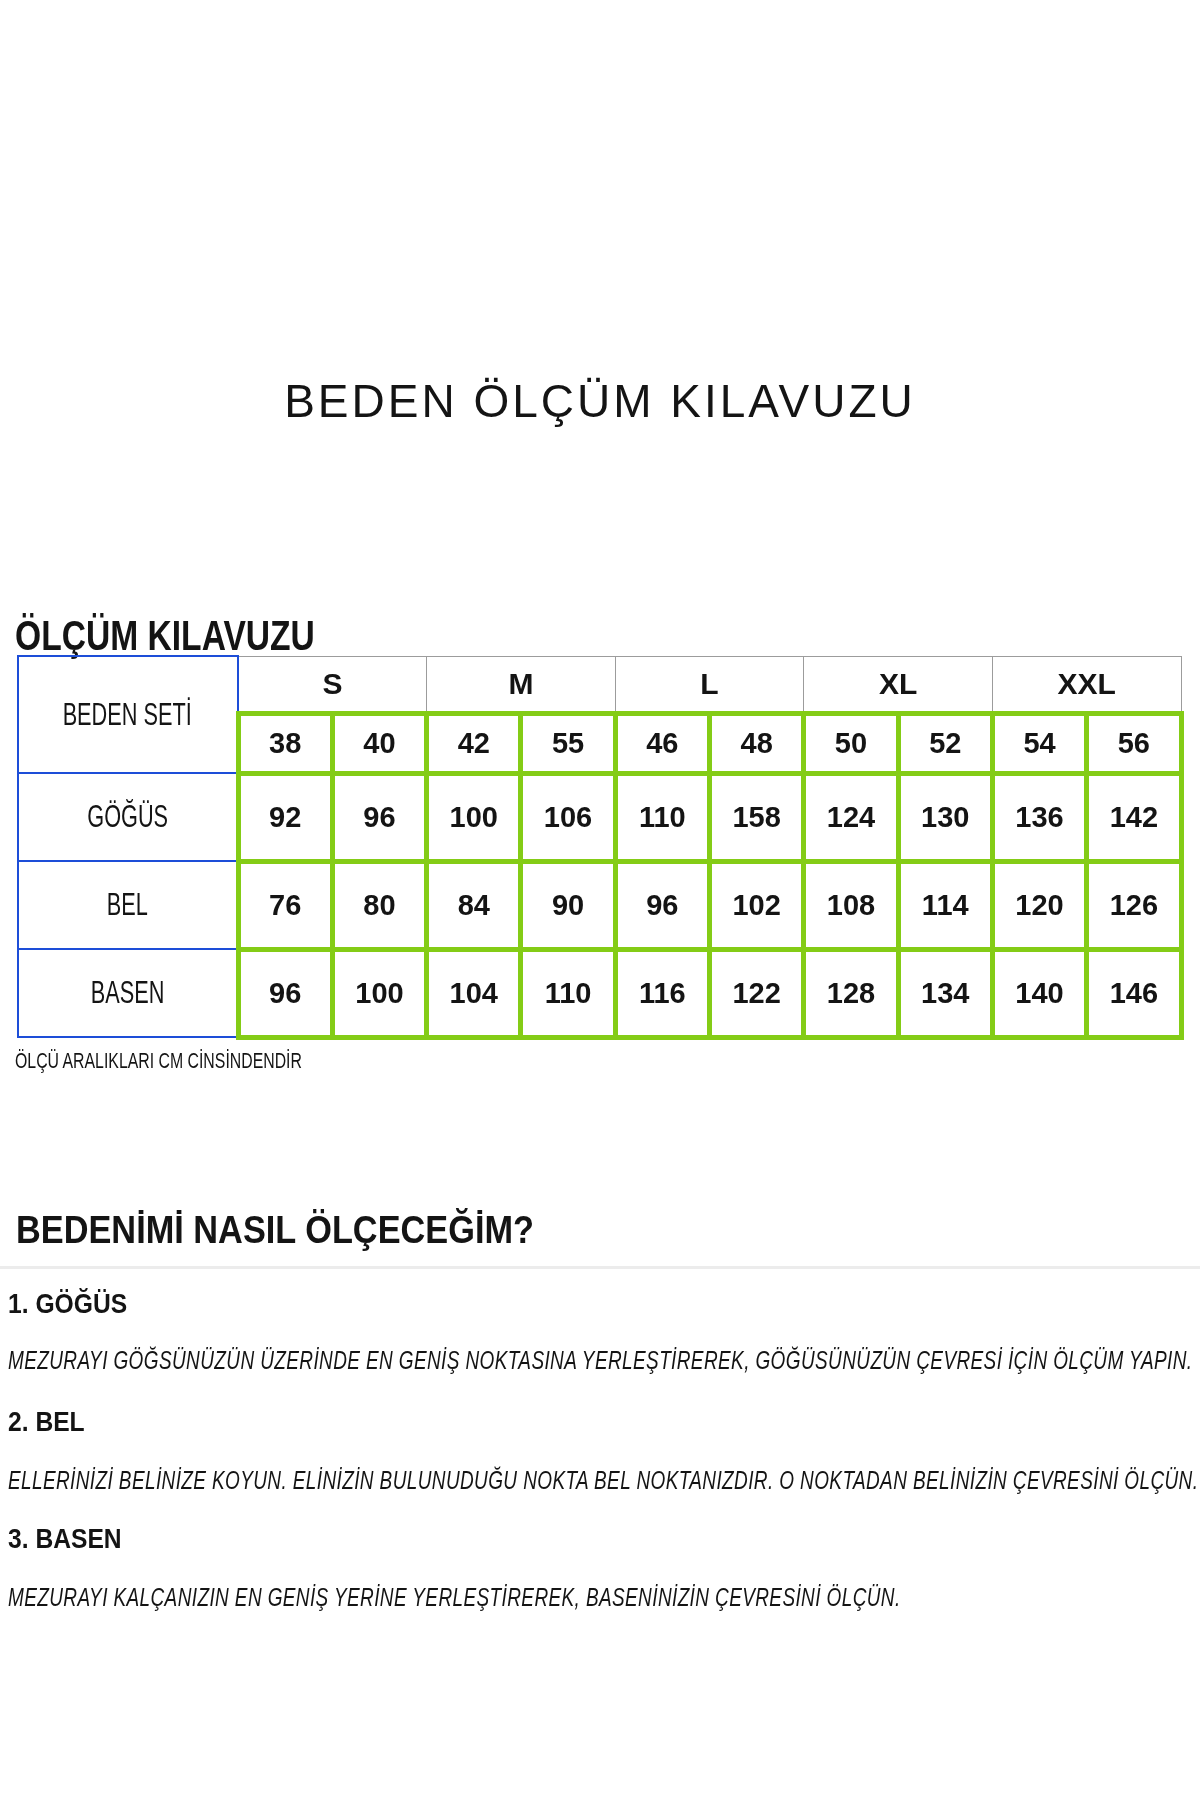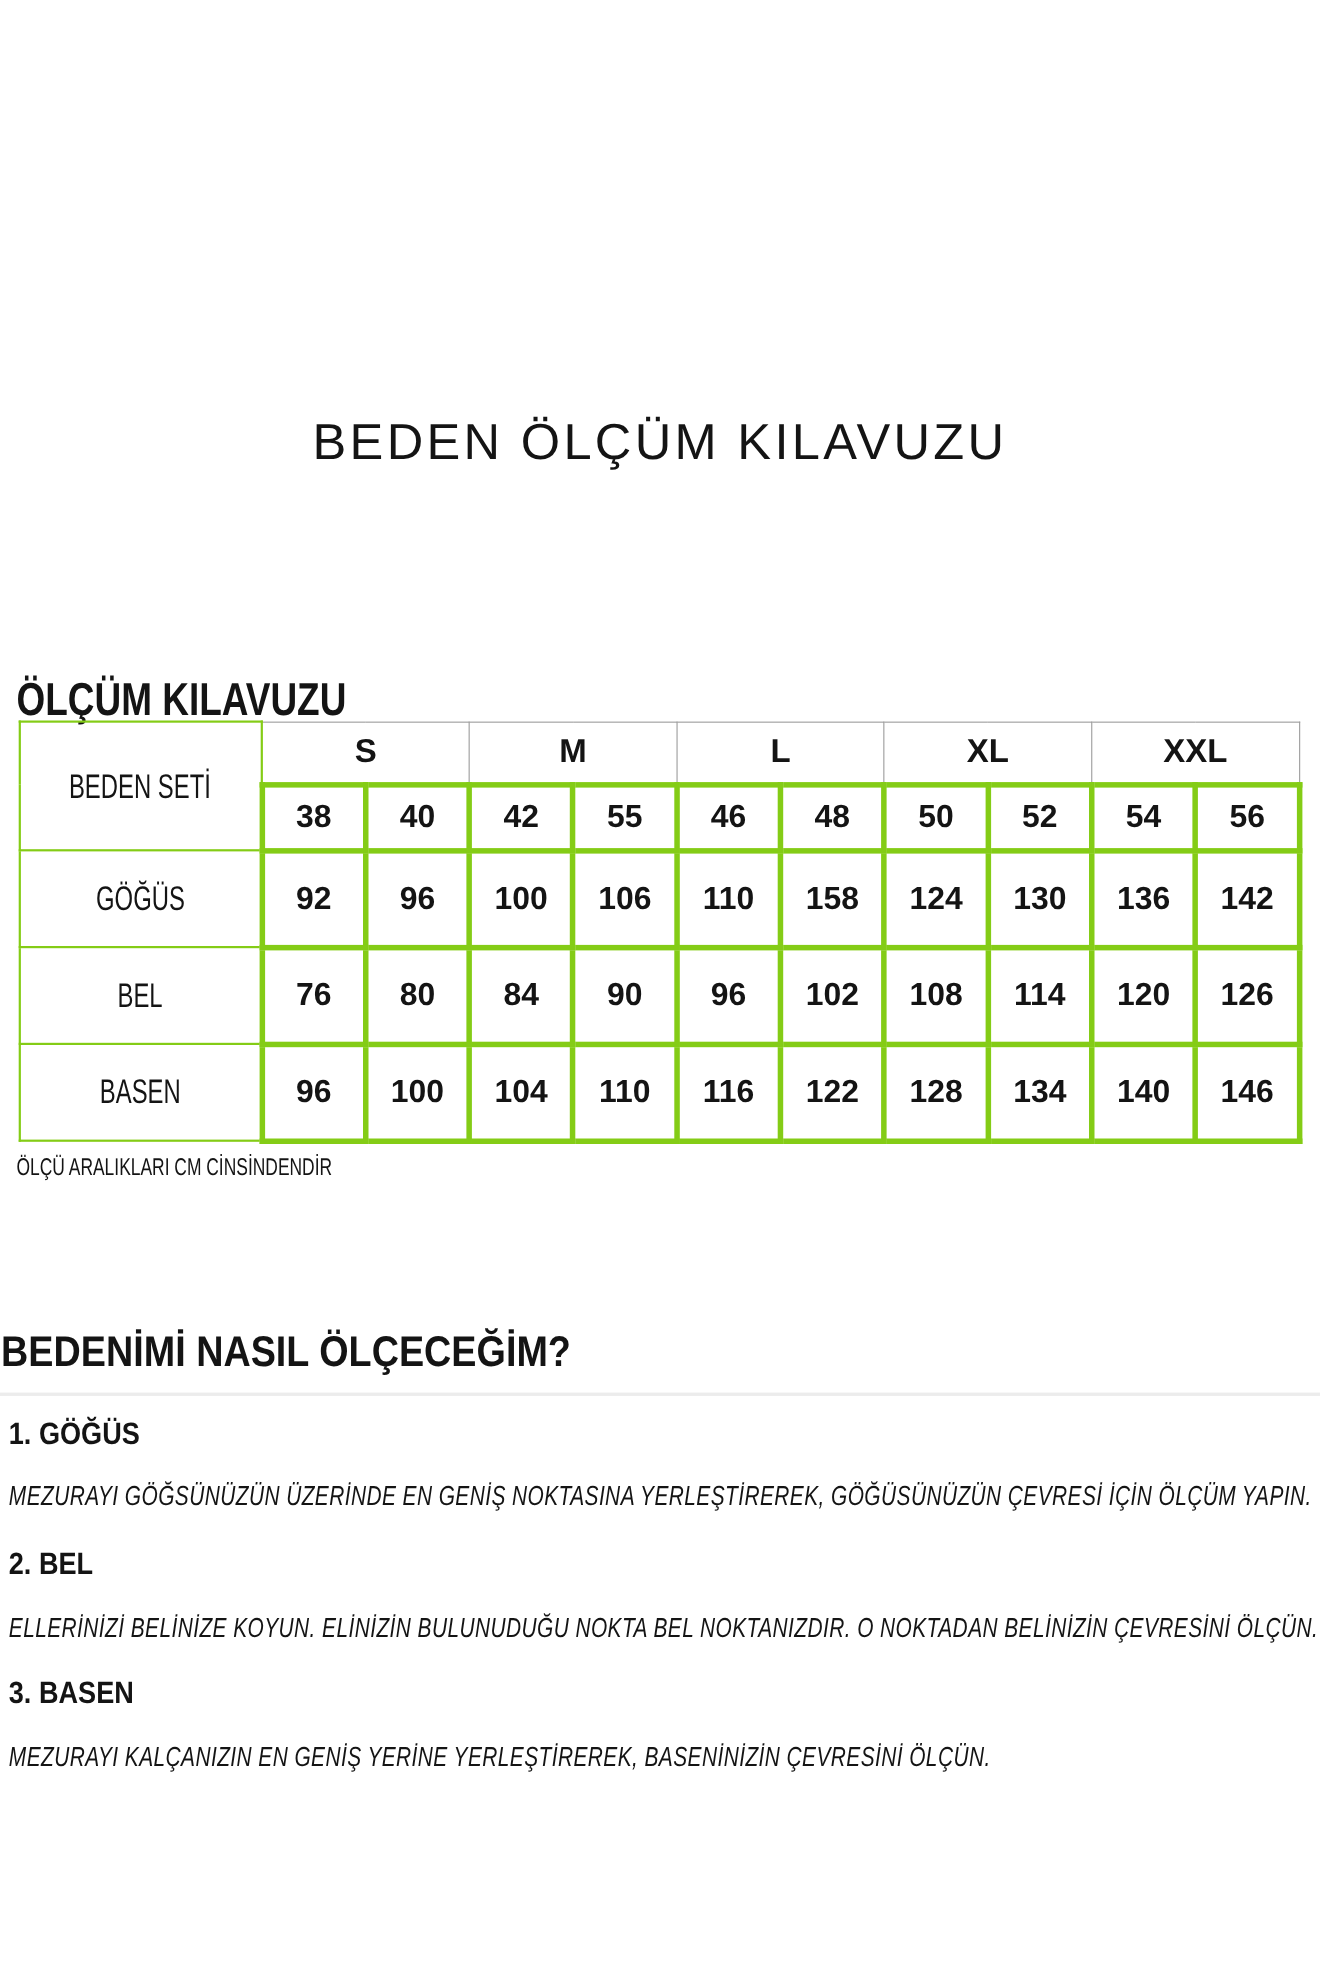--- a/index.html
+++ b/index.html
@@ -44,33 +44,33 @@
   }
   td.cell-num {
     border:5px solid #84cc16;
     font-size:29px; font-weight:bold;
   }
   td.cell-letter {
     border:1px solid #9c9c9c;
     font-size:30px; font-weight:bold;
   }
   td.cell-label {
-    border:2px solid #84cc16;
+    border:2px solid #1d4ed8;
     font-size:31px; font-weight:normal;text-decoration:underline;
   }
   td.cell-label .cond-c { transform:scaleX(0.70); }
 
   .footnote {
     top:1048px; left:15px;
     font-size:22px; font-weight:normal;
     white-space:nowrap;
   }
 
   .how-heading {
-    top:1208px; left:1px;
+    top:1208px; left:16px;
     font-size:39px; font-weight:bold;
     white-space:nowrap;
   }
   .how-heading .inner { display:inline-block; transform:scaleX(0.88); transform-origin:0 50%; }
 
   .divider {
     top:1266px; left:0; width:1200px; height:3px;
     background:#ececec;
   }
 

